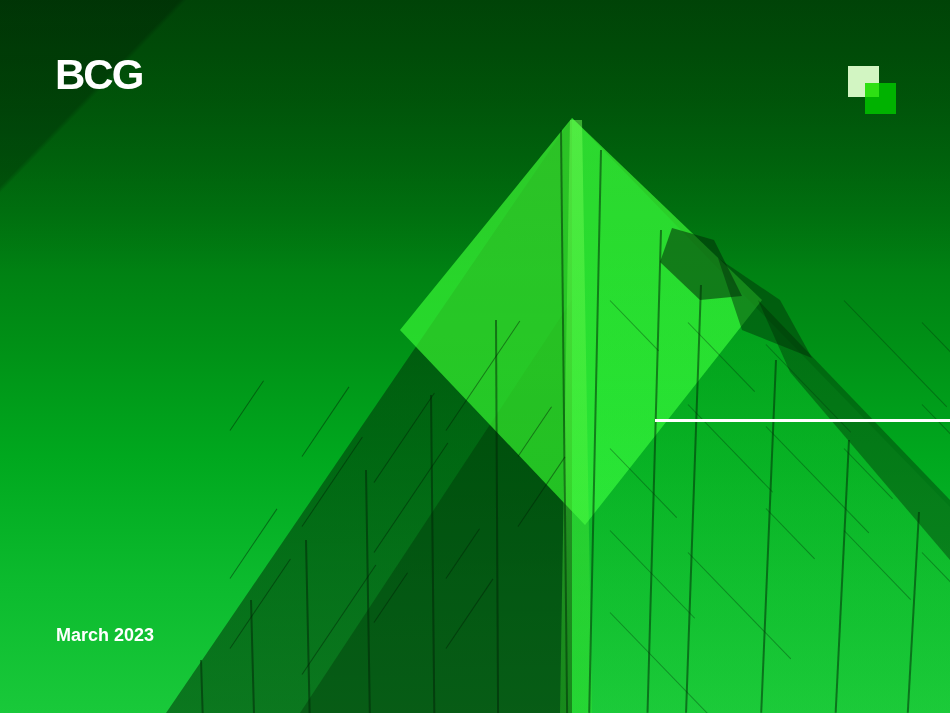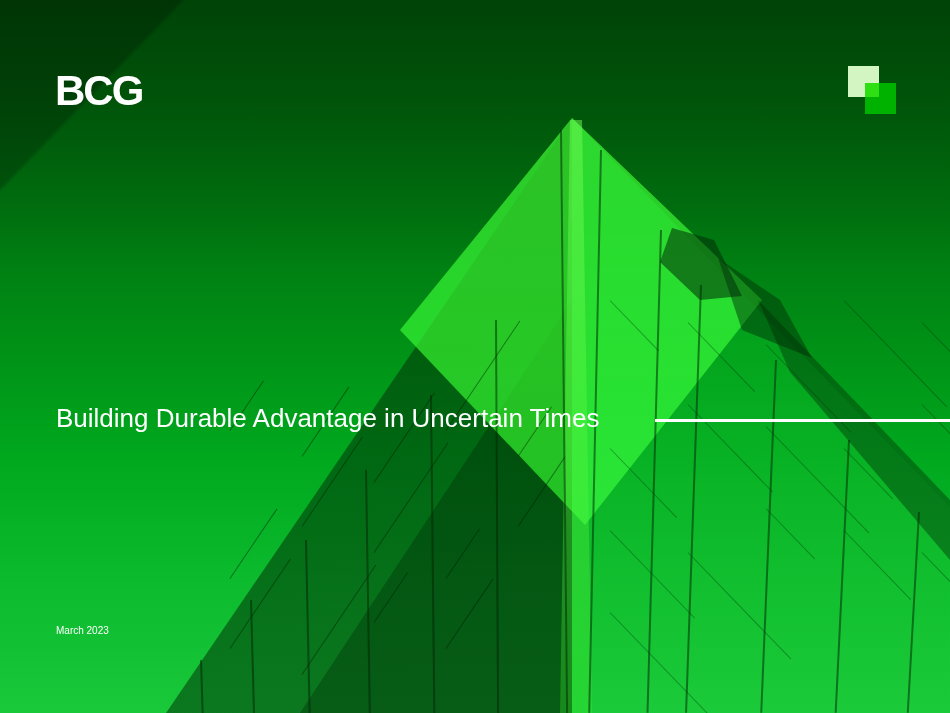--- a/index.html
+++ b/index.html
@@ -149,21 +149,21 @@
     position: absolute;
     background: rgba(0,50,10,0.38);
     height: 1px;
     transform-origin: left center;
   }
 
   
   .logo {
     position: absolute;
     left: 55px;
-    top: 70px;
+    top: 54px;
     font-size: 42px;
     font-weight: bold;
     letter-spacing: -2px;
     color: #ffffff;
     line-height: 1;
     font-family: "Liberation Sans", sans-serif;
   }
 
   
   .motif {
@@ -220,22 +220,22 @@
     left: 655px;
     top: 419px;
     width: 295px;
     height: 3px;
     background: #ffffff;
   }
   .date {
     position: absolute;
     left: 56px;
     top: 625px;
-    font-size: 10px;
-    font-weight: 400;
+    font-size: 18px;
+    font-weight: 700;
     color: #ffffff;
     white-space: nowrap;
   }
 </style>
 </head>
 <body>
 
 <div class="slide">
 
   <div class="bg-gradient"></div>
@@ -301,17 +301,16 @@
   </div>
 
   <div class="logo">BCG</div>
 
   <div class="motif">
     <div class="sq-light"></div>
     <div class="sq-green"></div>
     <div class="sq-overlap"></div>
   </div>
 
-  <div class="subtitle">Building Durable Advantage in Uncertain Times</div>
   <div class="rule"></div>
   <div class="date">March 2023</div>
 
 </div>
 
 </body></html>

